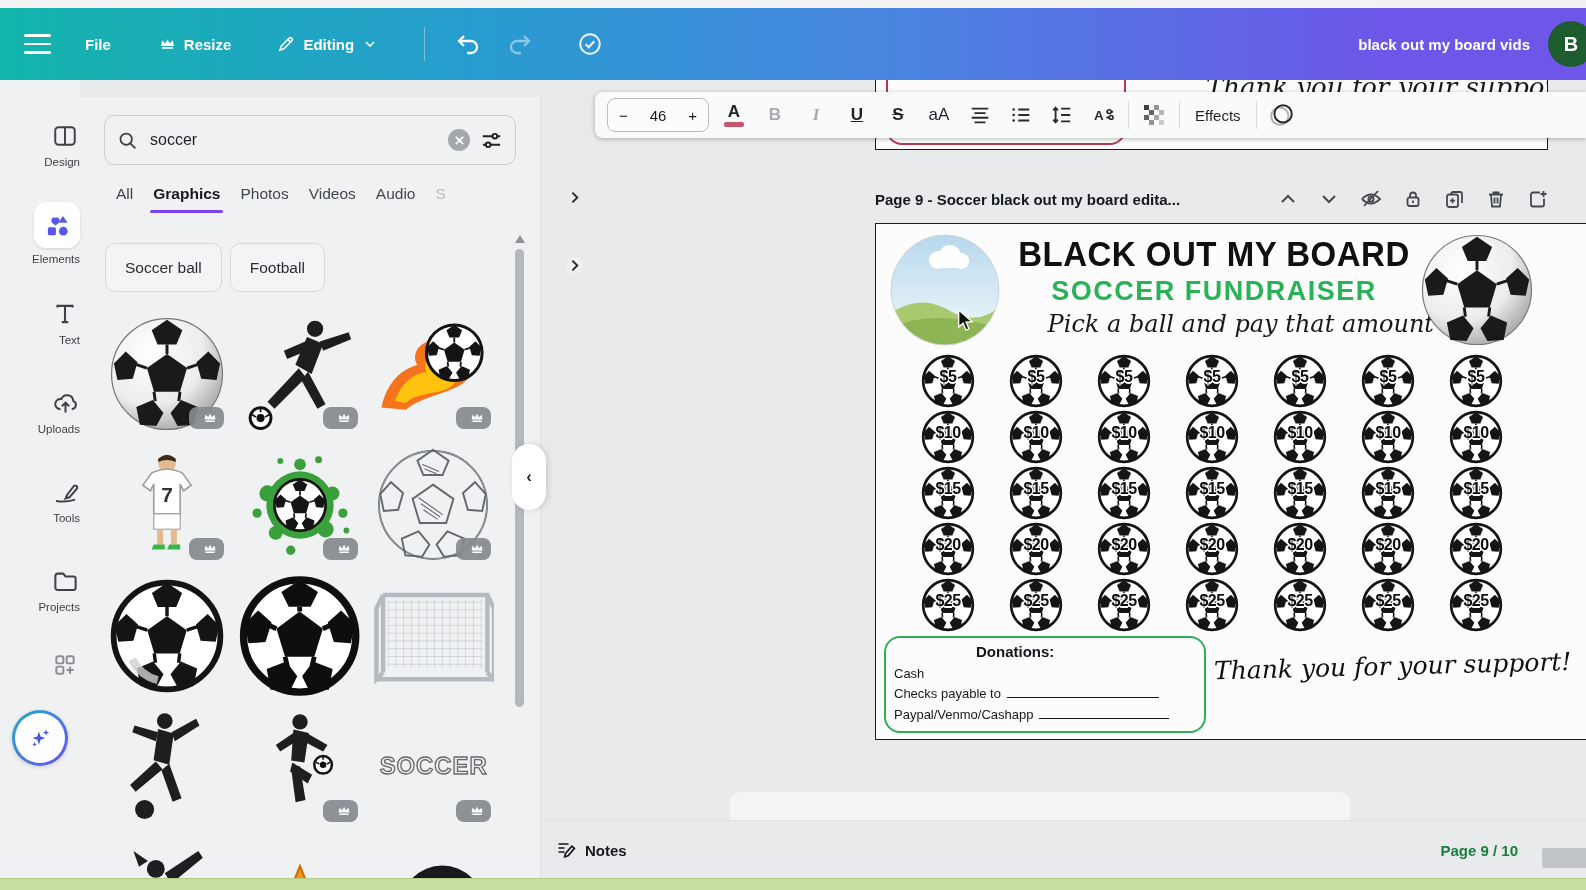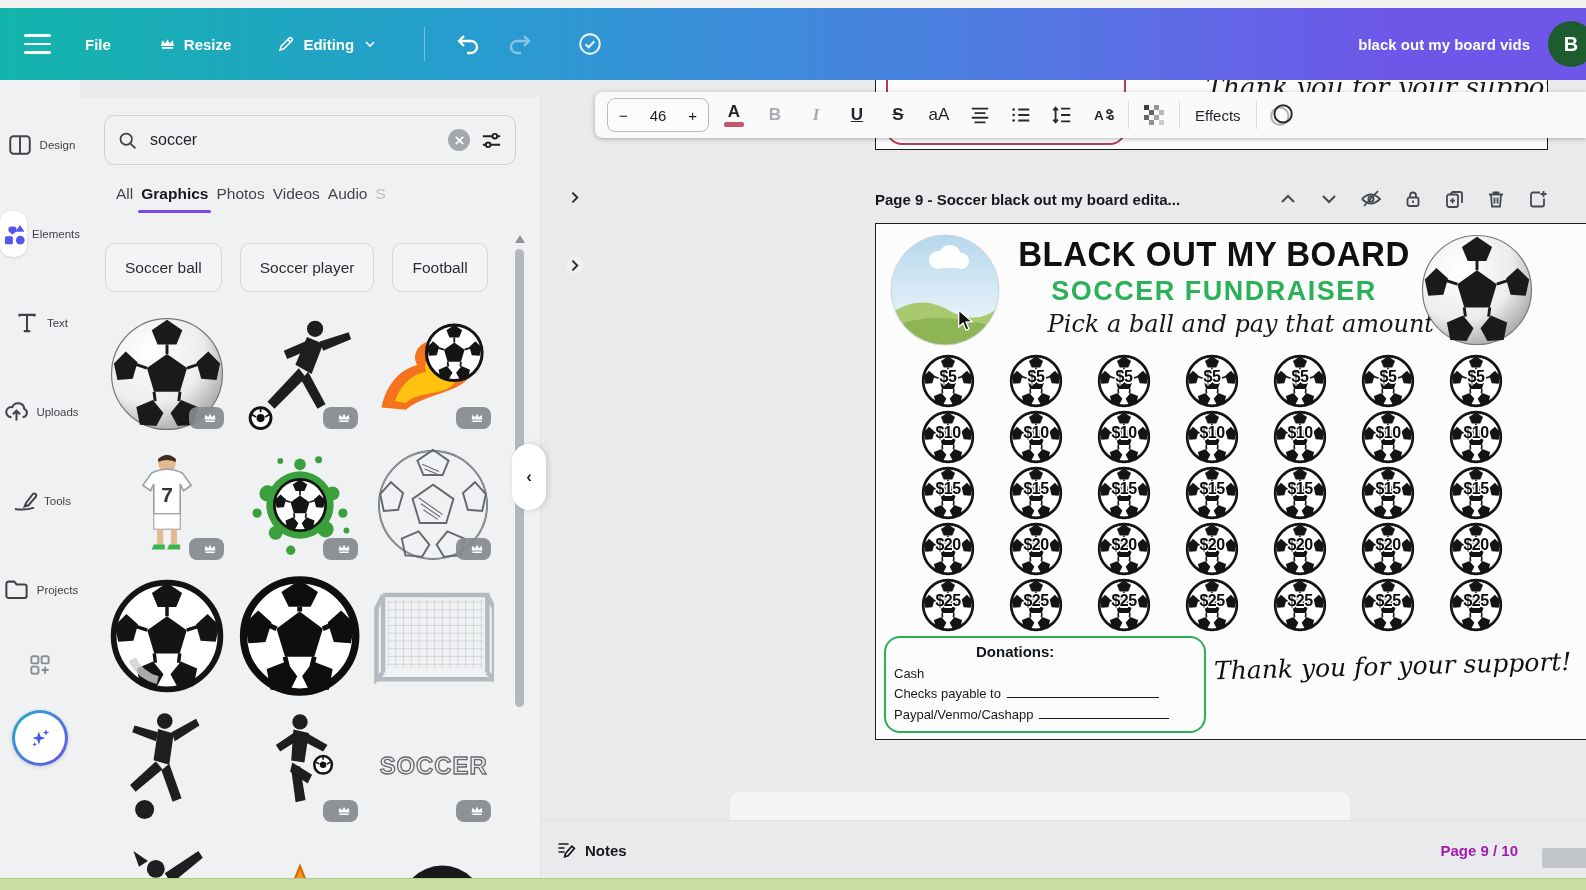--- a/index.html
+++ b/index.html
@@ -18,46 +18,46 @@
   .tb-sep{width:1px;height:34px;background:rgba(255,255,255,.38);margin-left:46px}
   .tb-undo{margin-left:30px}.tb-redo{margin-left:26px;opacity:.45}
   .tb-sync{margin-left:44px}
   .tb-title{margin-left:auto;font-weight:700}
   .avatar{margin-left:18px;margin-right:-8px;width:46px;height:46px;border-radius:50%;
     background:var(--avatar-green,#1d5c2e);color:#fff;display:flex;align-items:center;justify-content:center;
     font-size:20px;font-weight:700;flex:none}
   
   .rail{position:absolute;left:0;top:80px;width:80px;height:798px;background:#f0f1f3;z-index:12;
     display:flex;flex-direction:column;align-items:center;padding-top:20px;box-sizing:border-box}
-  .rail-item{width:80px;height:89px;display:flex;flex-direction:row;align-items:center;justify-content:center;
+  .rail-item{width:80px;height:89px;display:flex;flex-direction:column;align-items:flex-end;justify-content:center;
     gap:5px;cursor:pointer;color:#3f4247}
   .rail-label{font-size:11.5px;color:#3f4247}
   .rail-icon{width:30px;height:30px;display:flex;align-items:center;justify-content:center;position:relative}
   .rail-item.active .rail-icon{width:46px;height:46px;background:#fff;border-radius:12px;box-shadow:0 1px 3px rgba(0,0,0,.12)}
   .rail-crown{position:absolute;top:-7px;right:-7px}
   .rail-apps{height:62px}
   .sparkle-btn{margin-top:14px;width:50px;height:50px;border-radius:50%;border:3px solid transparent;
     background:linear-gradient(#fff,#fff) padding-box,linear-gradient(135deg,#22aec6,#6a4ef0) border-box;
     display:flex;align-items:center;justify-content:center;cursor:pointer;box-shadow:0 1px 4px rgba(0,0,0,.15)}
   
   .panel{position:absolute;left:80px;top:97px;width:460px;height:798px;background:#f0f1f3;z-index:10;box-shadow:1px 0 0 #e2e3e6}
   .searchbox{position:absolute;left:24px;top:18px;width:412px;height:50px;border:1.5px solid #ccd0d4;border-radius:10px;
     display:flex;align-items:center;box-sizing:border-box;padding:0 12px;gap:10px;background:#f0f1f3}
   .searchbox input{flex:1;border:none;background:transparent;outline:none;font-size:16px;color:#1d2025;
     font-family:"Liberation Sans",sans-serif;}
   .clear-btn{width:22px;height:22px;border-radius:50%;background:#a4a8ad;display:flex;align-items:center;justify-content:center;cursor:pointer;flex:none}
   .filter-btn{cursor:pointer;flex:none;display:flex}
-  .tabs{position:absolute;left:36px;top:88px;display:flex;gap:8px;font-size:15.5px;color:#41464c;align-items:flex-end}
+  .tabs{position:absolute;left:36px;top:88px;display:flex;gap:20px;font-size:15.5px;color:#41464c;align-items:flex-end}
   .tab{cursor:pointer;padding-bottom:10px;position:relative;white-space:nowrap}
   .tab.active{color:#15181c;font-weight:700}
   .tab.active::after{content:"";position:absolute;left:-3px;right:-3px;bottom:0;height:3px;border-radius:2px;
     background:var(--accent-purple,#7b44f0)}
   .tab.faded{color:#b9bdc2}
   .tabs-chevron{position:absolute;left:486px;top:92px;cursor:pointer}
-  .chips{position:absolute;left:25px;top:146px;width:455px;display:flex;gap:18px;overflow:hidden}
+  .chips{position:absolute;left:25px;top:146px;width:455px;display:flex;gap:8px;overflow:hidden}
   .chip{height:49px;border:1.5px solid #d5d7db;border-radius:10px;background:#f3f4f6;display:flex;align-items:center;
     padding:0 19px;font-size:15.5px;color:#2a2e33;white-space:nowrap;cursor:pointer;box-sizing:border-box;flex:none}
   .chips-chevron{position:absolute;left:486px;top:160px;cursor:pointer;background:#f0f1f3;border-radius:50%}
   .results{position:absolute;left:25px;top:216px;width:390px;height:582px;overflow:hidden;
     display:grid;grid-template-columns:repeat(3,1fr);gap:9px 10px;grid-auto-rows:122px}
   .tile{position:relative;display:flex;align-items:center;justify-content:center;cursor:pointer}
   .tile svg{max-width:100%;max-height:100%}
   .pro-badge{position:absolute;right:4px;bottom:6px}
   
   .pscroll{position:absolute;left:434px;top:138px;width:12px;height:660px;z-index:11}
@@ -115,21 +115,21 @@
   .don-rule{display:inline-block;border-bottom:1.8px solid #131313;height:10px;margin-left:6px;vertical-align:baseline}
   .don-rule.w1{width:152px}.don-rule.w2{width:130px}
   .thanks{position:absolute;left:338px;top:428px;width:332px;text-align:center;font-family:"DejaVu Serif",serif;
     font-style:italic;font-size:25px;color:#0e1013;transform:rotate(-1.5deg);white-space:nowrap}
   .cursor{position:absolute;left:66px;top:76px;z-index:9}
   .page10-sliver{position:absolute;left:730px;top:792px;width:620px;height:28px;background:#f3f4f6;border-radius:10px 10px 0 0;z-index:2}
   
   .statusbar{position:absolute;left:540px;top:820px;width:1238px;height:58px;z-index:5;display:flex;align-items:center;
     background:#e9eaec;border-top:1px solid #e0e1e4}
   .notes-btn{display:flex;align-items:center;gap:9px;margin-left:16px;font-size:15px;font-weight:700;color:#15181c;cursor:pointer}
-  .page-indicator{margin-left:auto;font-size:15px;font-weight:700;color:#a21caf}
+  .page-indicator{margin-left:auto;font-size:15px;font-weight:700;color:#15803d}
   .zoom-slider{position:relative;width:230px;height:22px;margin-left:24px;margin-right:6px;cursor:pointer}
   .zoom-slider .rail{position:absolute;left:0;right:0;top:9px;height:4px;border-radius:2px;background:#c3c6c9}
   .zoom-slider .knob{position:absolute;left:44%;top:0;width:22px;height:22px;border-radius:50%;background:#fff;
     border:1px solid #bcbfc3;box-shadow:0 1px 3px rgba(0,0,0,.25)}
   .bottom-strip{position:absolute;left:0;top:878px;width:1586px;height:12px;background:var(--strip-green,#c9dfa2);
     border-top:1px solid #b2cb8a;z-index:40}
 </style>
 </head>
 <body>
 
@@ -338,21 +338,20 @@
       <span class="tab">Audio</span>
       <span class="tab faded">S</span>
     </div>
     <span class="tabs-chevron">
         <svg width="17" height="17" viewBox="0 0 24 24" fill="none" stroke="#26292d" stroke-width="2.6">
           <path d="M9 5 l7 7 -7 7"></path>
         </svg>
       </span>
     <div class="chips">
       <span class="chip">Soccer ball</span>
-      <span class="chip">Soccer player</span>
       <span class="chip">Football</span>
     </div>
     <span class="chips-chevron">
         <svg width="17" height="17" viewBox="0 0 24 24" fill="none" stroke="#26292d" stroke-width="2.6">
           <path d="M9 5 l7 7 -7 7"></path>
         </svg>
       </span>
 
     <div class="results">
 

